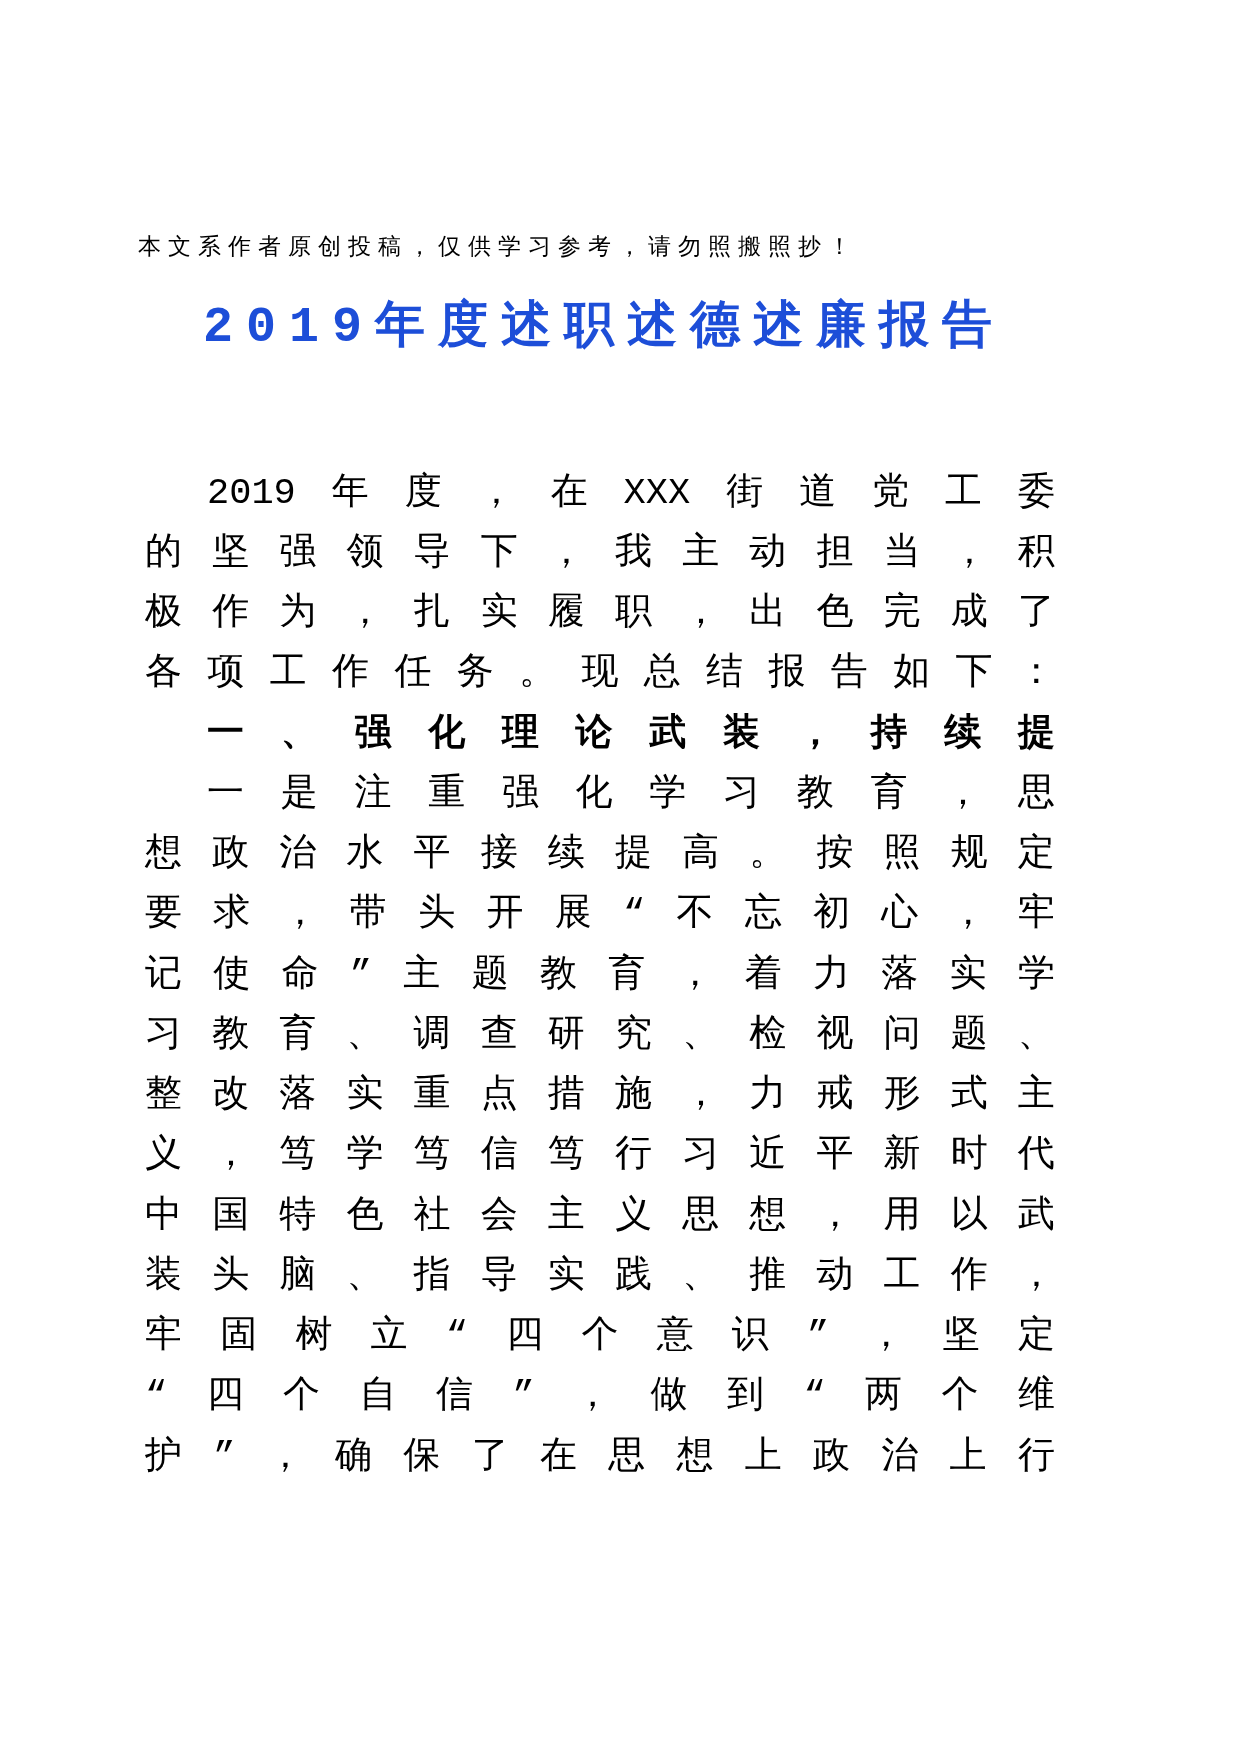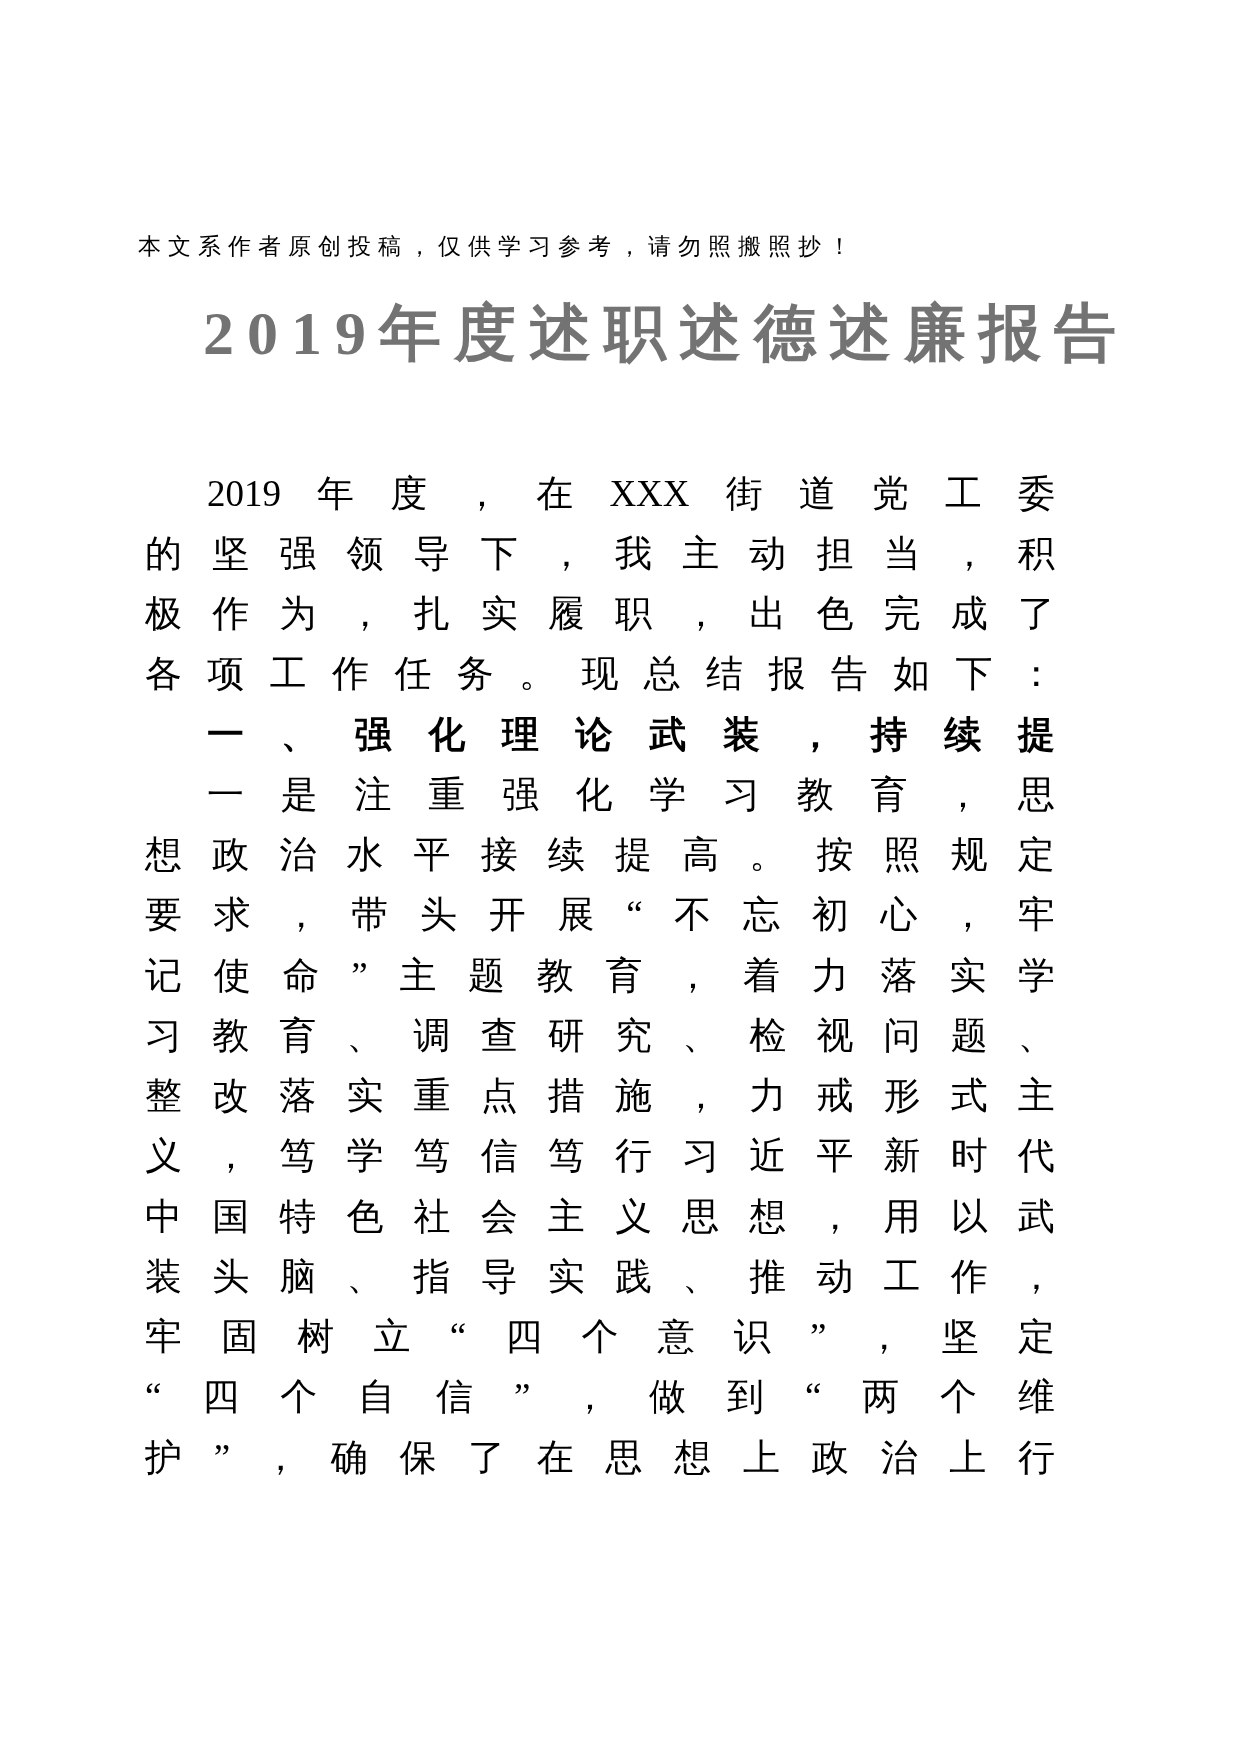--- a/index.html
+++ b/index.html
@@ -6,41 +6,41 @@
     margin: 0;
     padding: 0;
     background: #ffffff;
   }
   .page {
     position: relative;
     width: 1240px;
     height: 1754px;
     background: #ffffff;
     overflow: hidden;
-    font-family: Liberation Serif, serif;
+    font-family: Liberation Mono, monospace;
     color: #000000;
   }
   .disclaimer {
     position: absolute;
     left: 138px;
     top: 231px;
     font-size: 23px;
     letter-spacing: 7px;
     white-space: nowrap;
     color: #000000;
   }
   .doc-title {
     position: absolute;
     left: 203px;
     top: 291px;
-    font-size: 62px;
+    font-size: 50px;
     font-weight: 700;
     letter-spacing: 13px;
     white-space: nowrap;
-    color: #737373;
+    color: #1d4ed8;
   }
   .doc-body {
     position: absolute;
     left: 145px;
     top: 463px;
     width: 910px;
   }
   .line {
     height: 60.25px;
     font-size: 37px;

